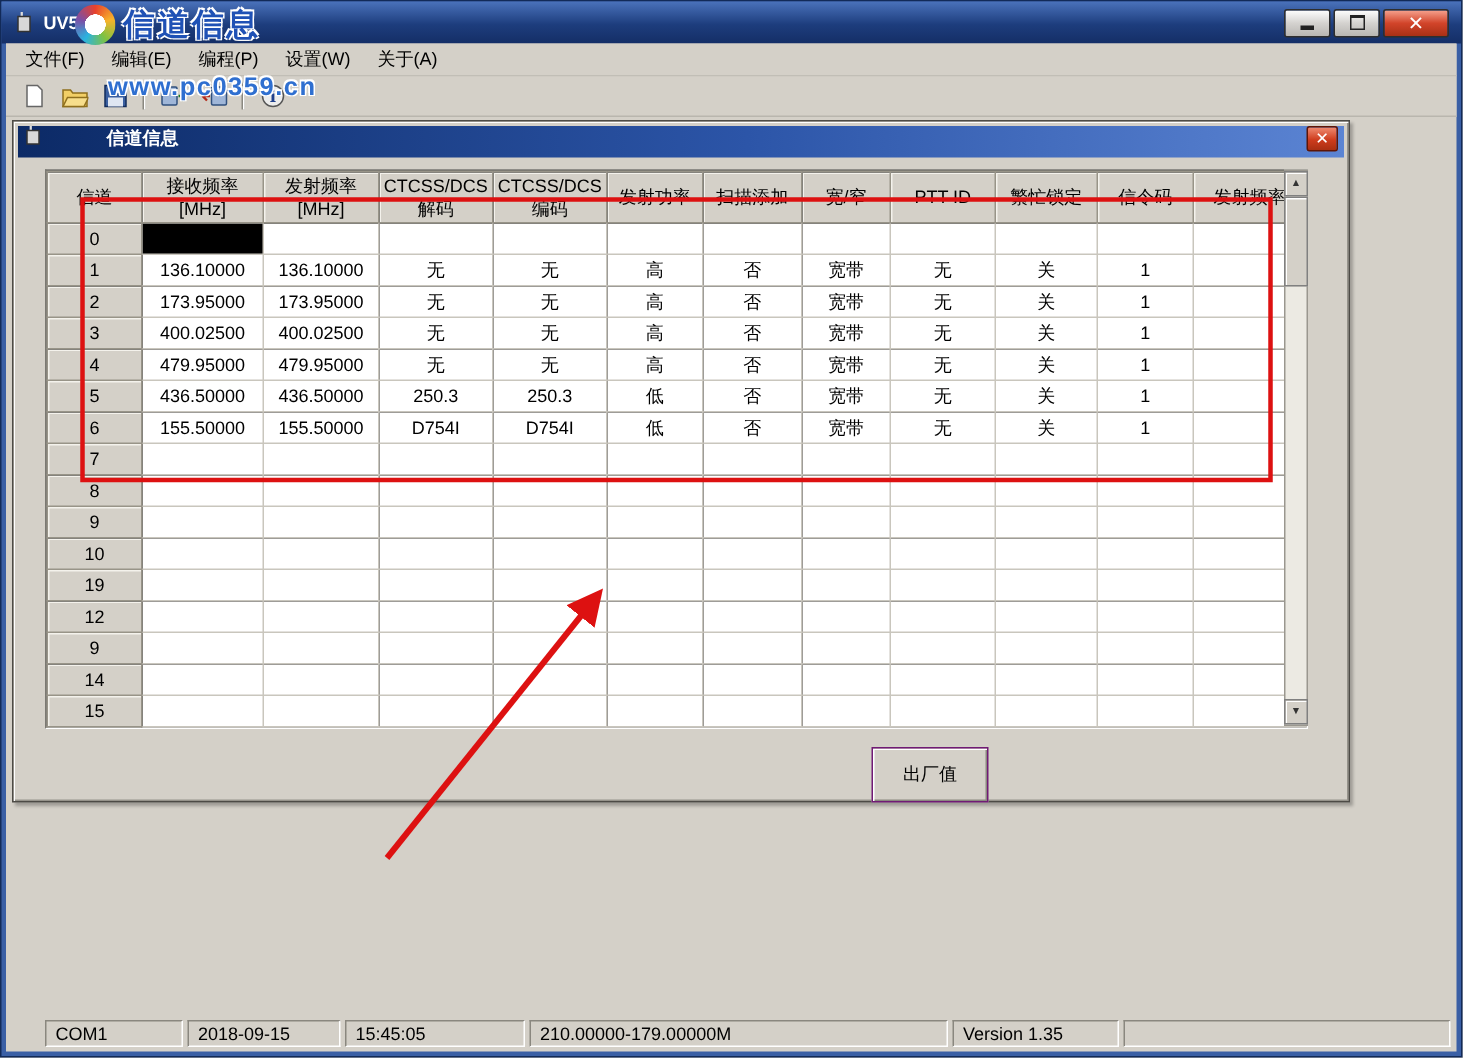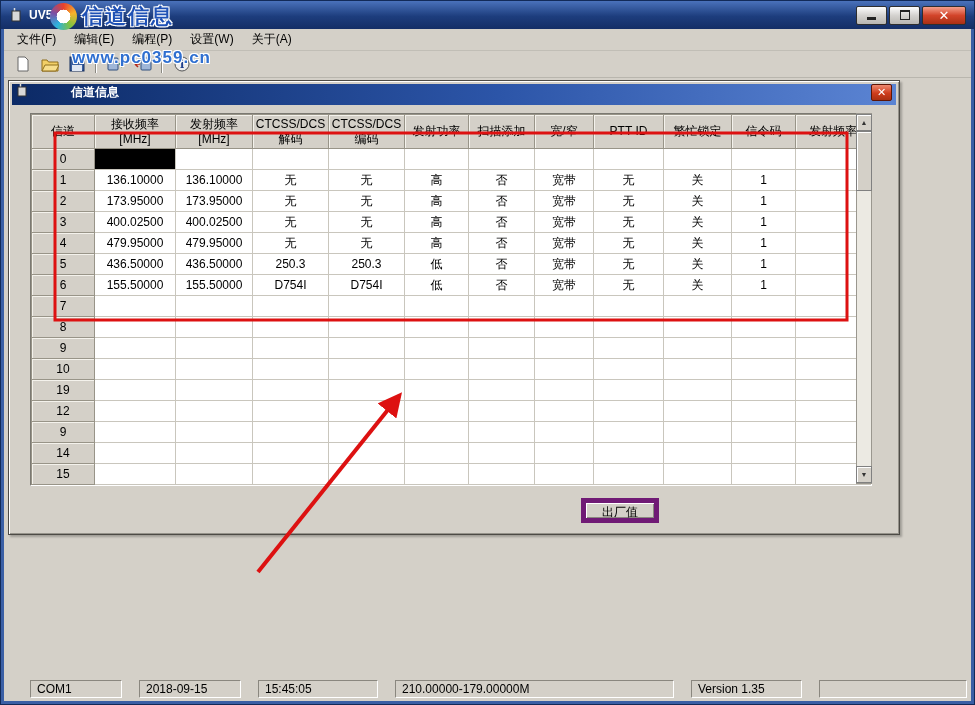--- a/index.html
+++ b/index.html
@@ -51,26 +51,26 @@
   #channel-table tbody td{height:20px;background:#fff;border:1px solid #c9c6bd;}
   #channel-table td.selected{background:#000;}
   
   .vscroll{position:absolute;left:847px;top:32px;width:16px;height:371px;background:#eceae3;
     border:1px solid #9a978f;box-sizing:border-box;display:flex;flex-direction:column;align-items:center;}
   .sb-btn{width:14px;height:15px;background:#d4d0c8;border:1px solid #808080;
     box-shadow:inset 1px 1px 0 #fff;font-size:7px;display:flex;align-items:center;justify-content:center;color:#333;}
   .sb-thumb{width:14px;height:58px;background:#d4d0c8;border:1px solid #808080;box-shadow:inset 1px 1px 0 #fff;}
   .sb-fill{flex:1;}
   
-  .factory-btn{position:absolute;left:572px;top:417px;width:78px;height:25px;background:#d4d0c8;
-    border:5px solid #701a75;box-shadow:inset 1px 1px 0 #fff, inset -1px -1px 0 #8a877f;
+  .factory-btn{position:absolute;left:572px;top:417px;width:78px;height:37px;background:#d4d0c8;
+    border:1px solid #701a75;box-shadow:inset 1px 1px 0 #fff, inset -1px -1px 0 #8a877f;
     font-size:12px;font-family:inherit;color:#000;}
   
   .statusbar{position:absolute;left:4px;top:678px;width:967px;height:22px;display:flex;
-    gap:17px;padding:2px 4px 2px 26px;box-sizing:border-box;align-items:stretch;}
+    gap:3px;padding:2px 4px 2px 26px;box-sizing:border-box;align-items:stretch;}
   .status-seg{border:1px solid;border-color:#8a877f #fff #fff #8a877f;padding:1px 6px;
     display:flex;align-items:center;white-space:nowrap;overflow:hidden;}
   .w1{width:78px}.w2{width:88px}.w3{width:106px}.w4{width:174px}.w5{width:265px}.w6{width:97px}
   .fill{flex:1}
   
   .watermark1{position:absolute;left:50px;top:2px;display:flex;align-items:center;z-index:50;}
   .wm-logo{width:27px;height:27px;border-radius:50%;
     background:radial-gradient(circle,#fff 0 36%,rgba(255,255,255,0) 37%),
       conic-gradient(#e8412c,#f7b32b,#7ec242,#2bb3e0,#7b4fa6,#e8412c);}
   .wm-name{margin-left:5px;font-size:21px;font-weight:bold;color:#1f51b5;letter-spacing:2px;

